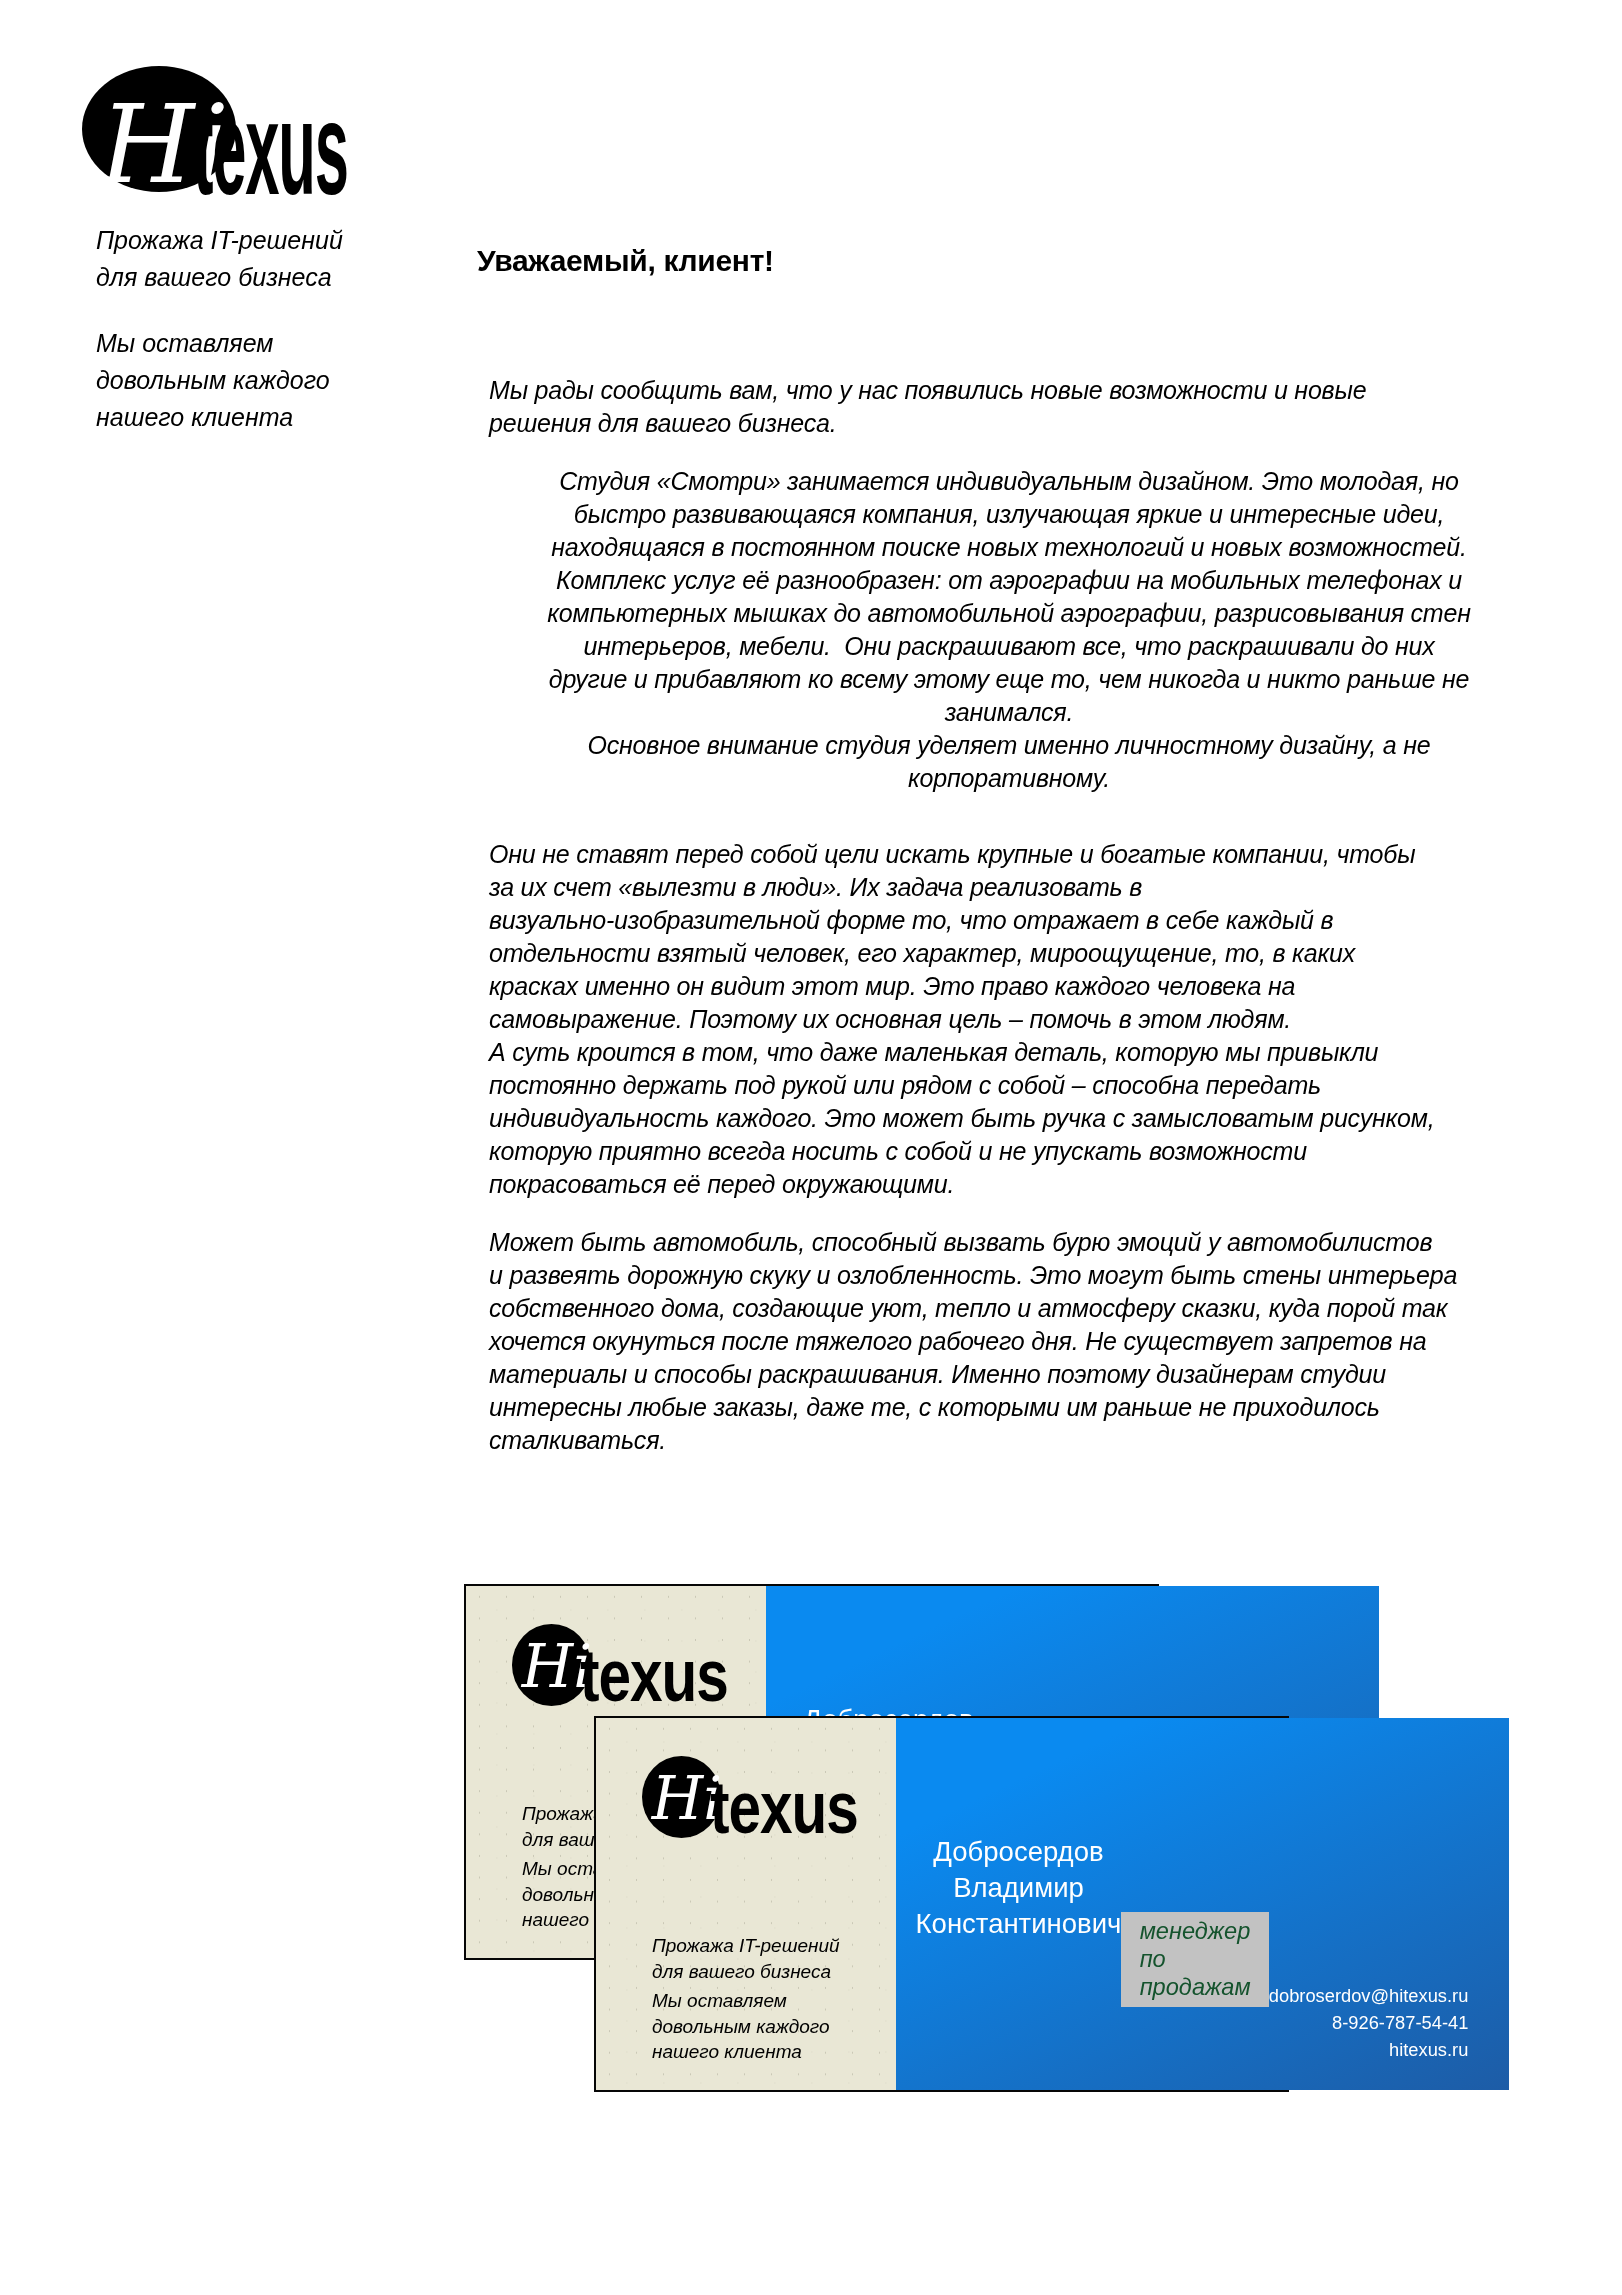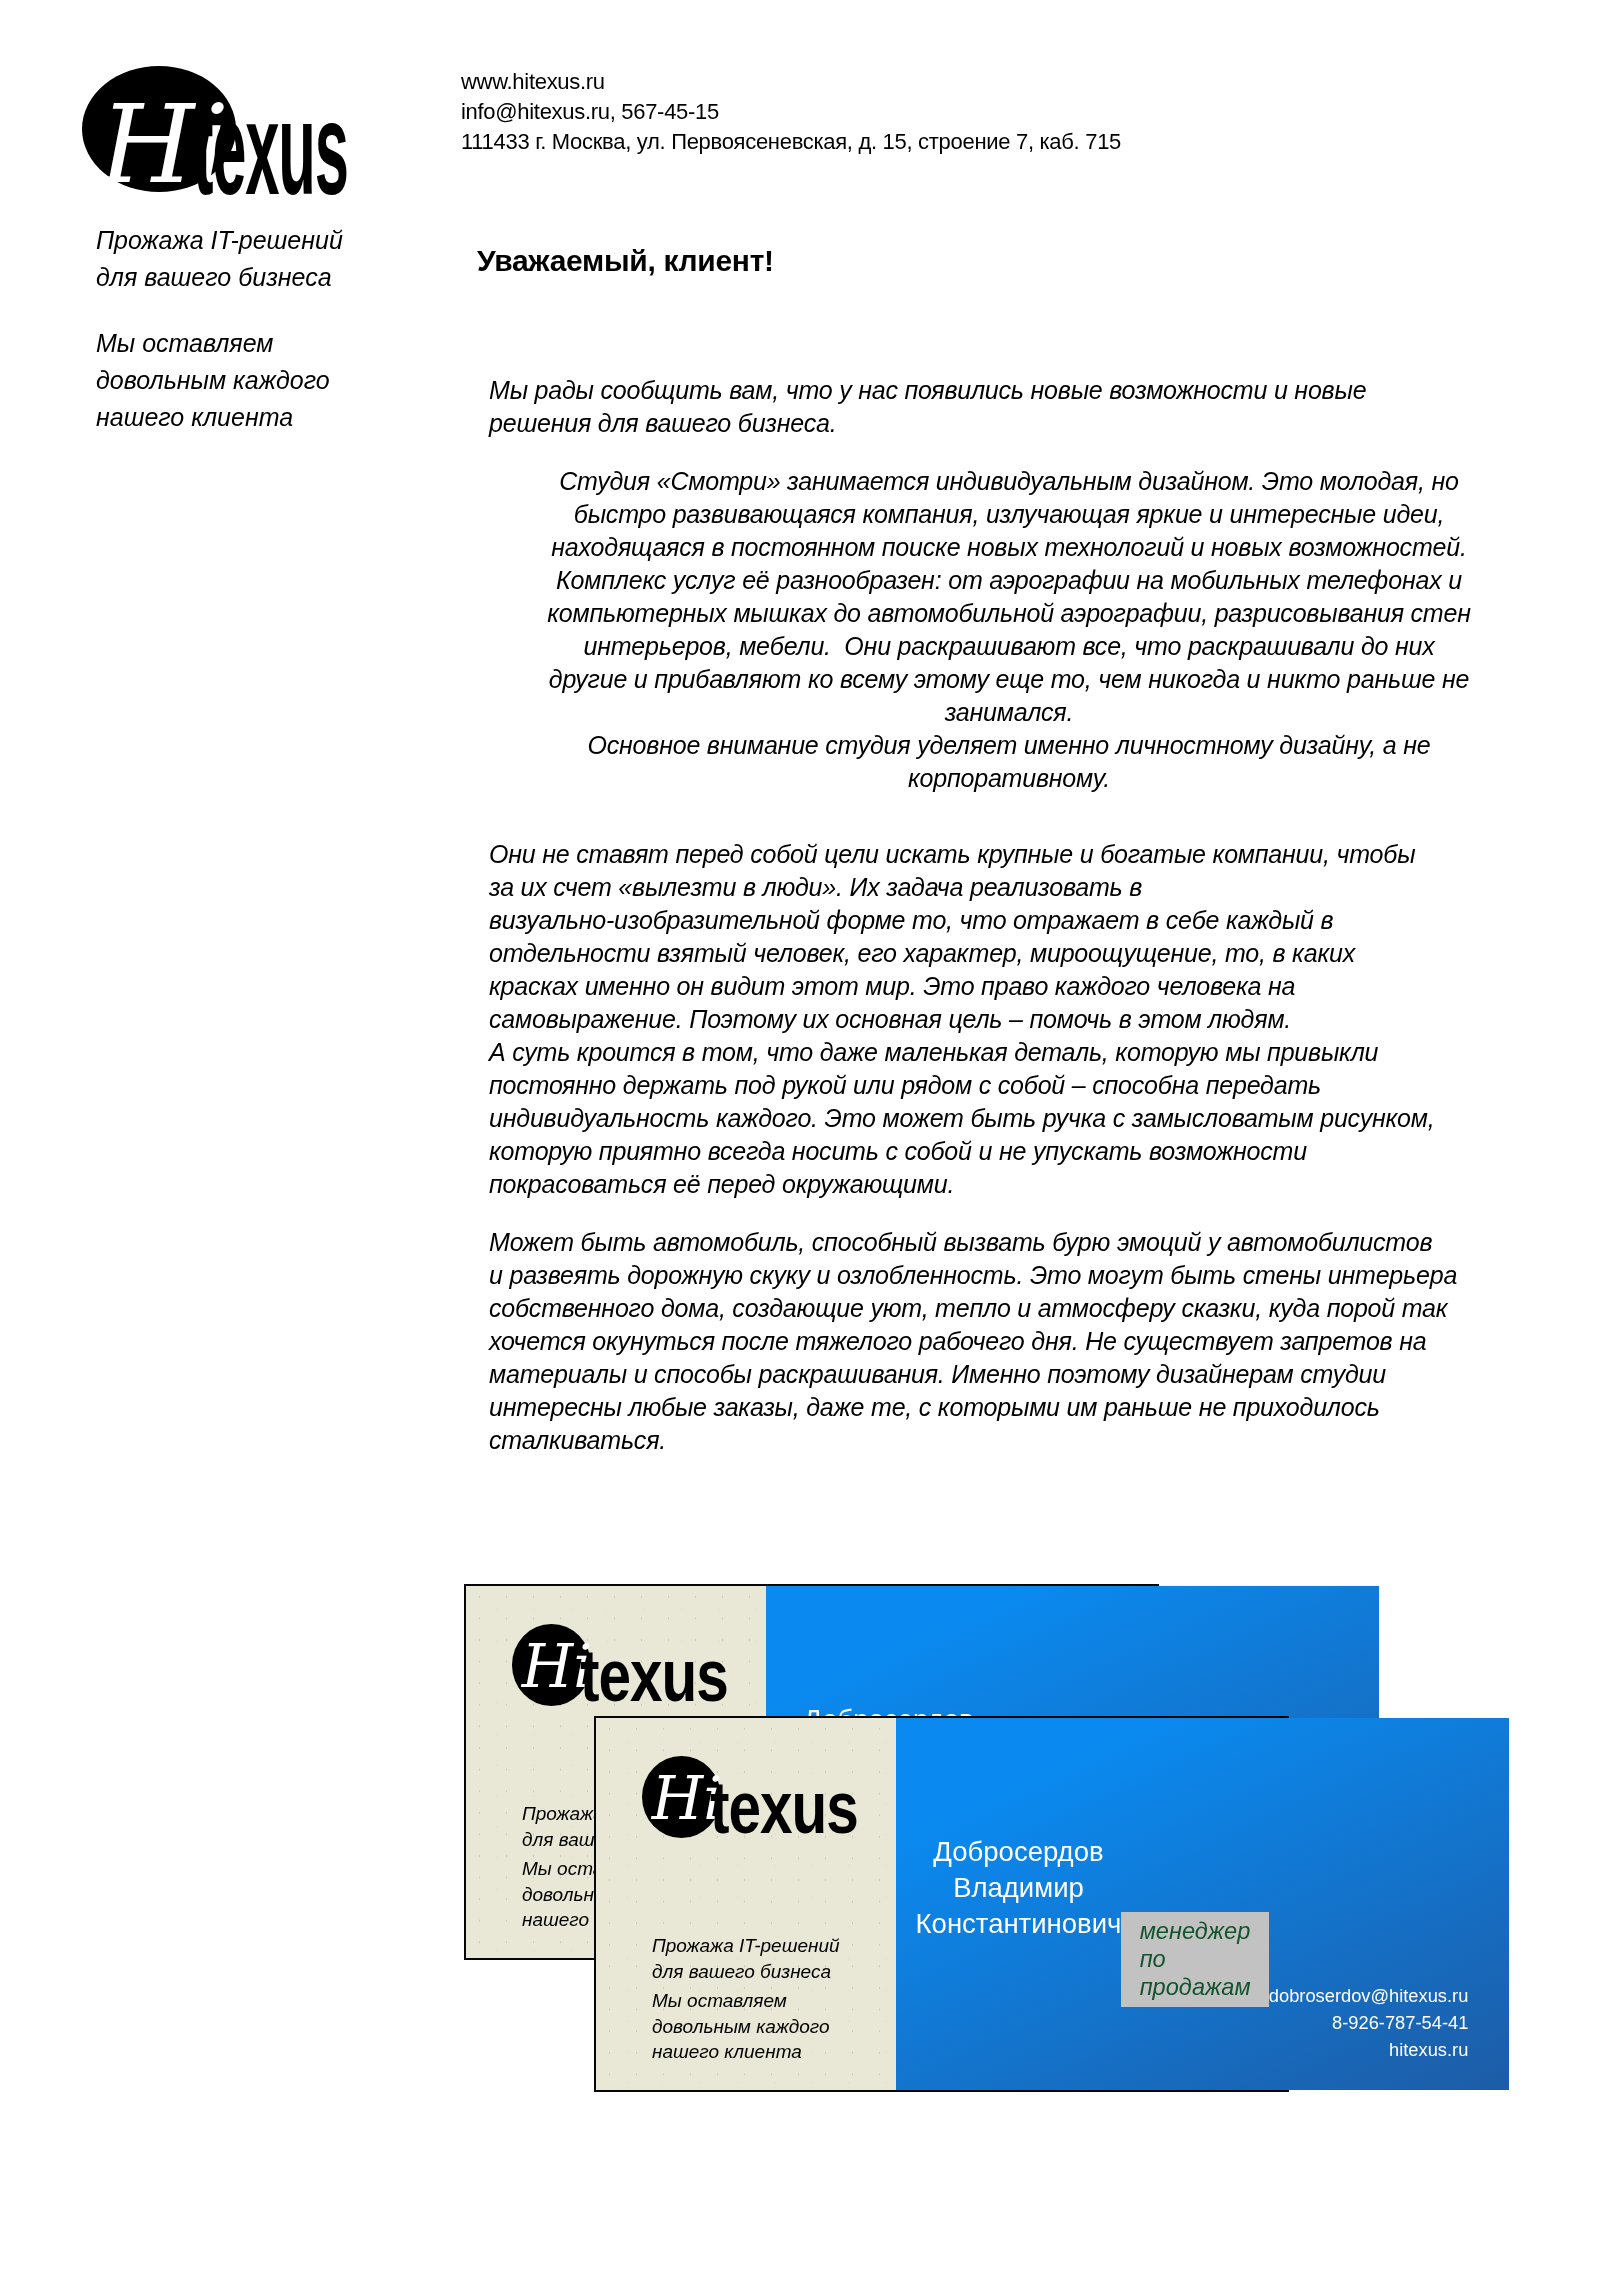--- a/index.html
+++ b/index.html
@@ -76,25 +76,20 @@
 
 <div class="page">
 
   <div class="logo logo-lg">
     <div class="ellipse">
       <span class="hi">Hi</span>
     </div>
     <span class="texus">texus</span>
   </div>
 
-  <div class="header-contact">
-    <div>www.hitexus.ru</div>
-    <div>info@hitexus.ru, 567-45-15</div>
-    <div>111433 г. Москва, ул. Первоясеневская, д. 15, строение 7, каб. 715</div>
-  </div>
 
   <div class="sidebar">
     <p class="tag">Прожажа IT-решений<br>для вашего бизнеса</p>
     <p class="tag">Мы оставляем<br>довольным каждого<br>нашего клиента</p>
   </div>
 
   <h1 class="salutation">Уважаемый, клиент!</h1>
   <div class="letter-body">
     <p class="blk mb-sm">Мы рады сообщить вам, что у нас появились новые возможности и новые<br>решения для вашего бизнеса.</p>
     <p class="blk mb-lg">Студия «Смотри» занимается индивидуальным дизайном. Это молодая, но<br>быстро развивающаяся компания, излучающая яркие и интересные идеи,<br>находящаяся в постоянном поиске новых технологий и новых возможностей.<br>Комплекс услуг её разнообразен: от аэрографии на мобильных телефонах и<br>компьютерных мышках до автомобильной аэрографии, разрисовывания стен<br>интерьеров, мебели.  Они раскрашивают все, что раскрашивали до них<br>другие и прибавляют ко всему этому еще то, чем никогда и никто раньше не<br>занимался.<br>Основное внимание студия уделяет именно личностному дизайну, а не<br>корпоративному.</p>

